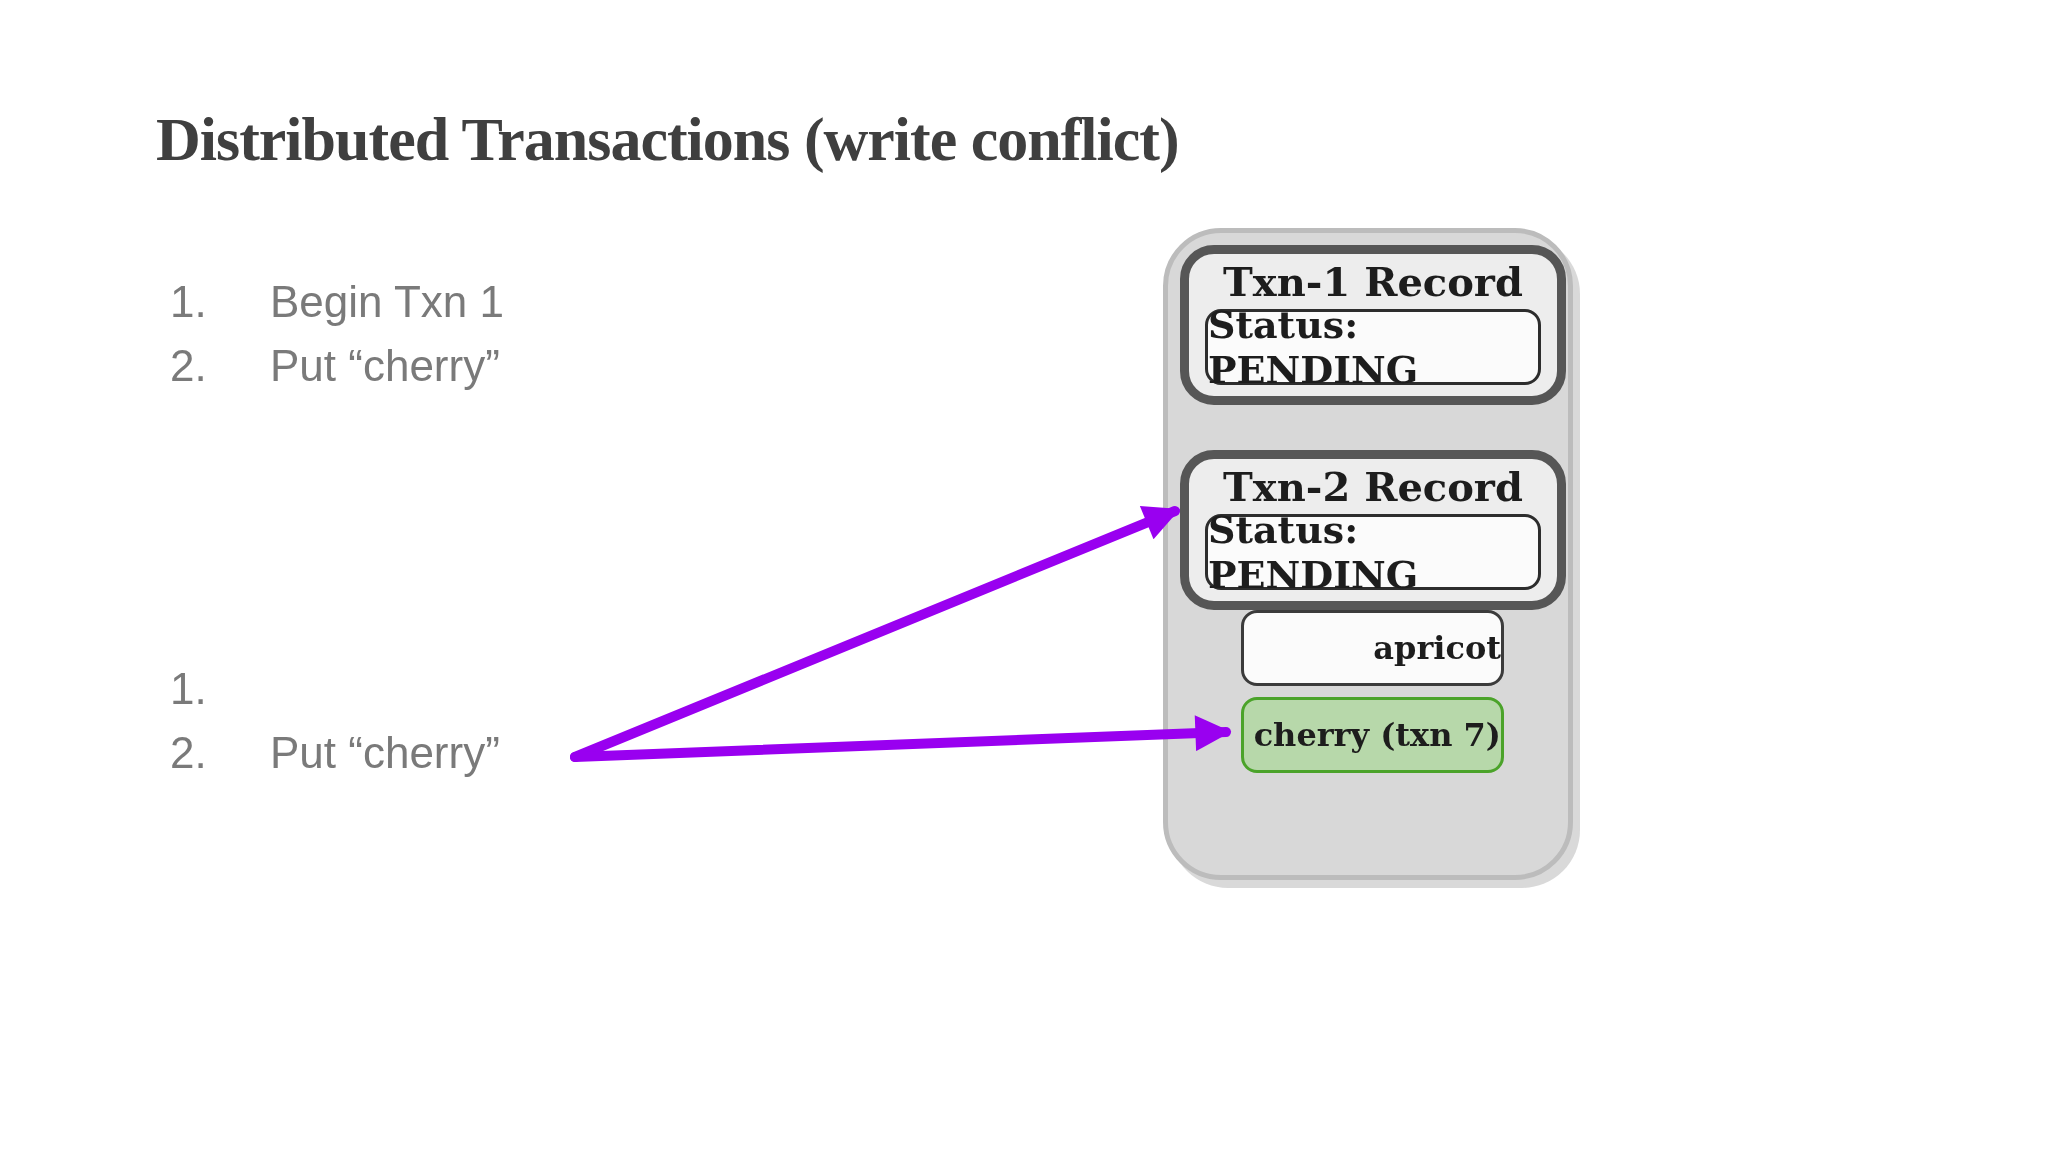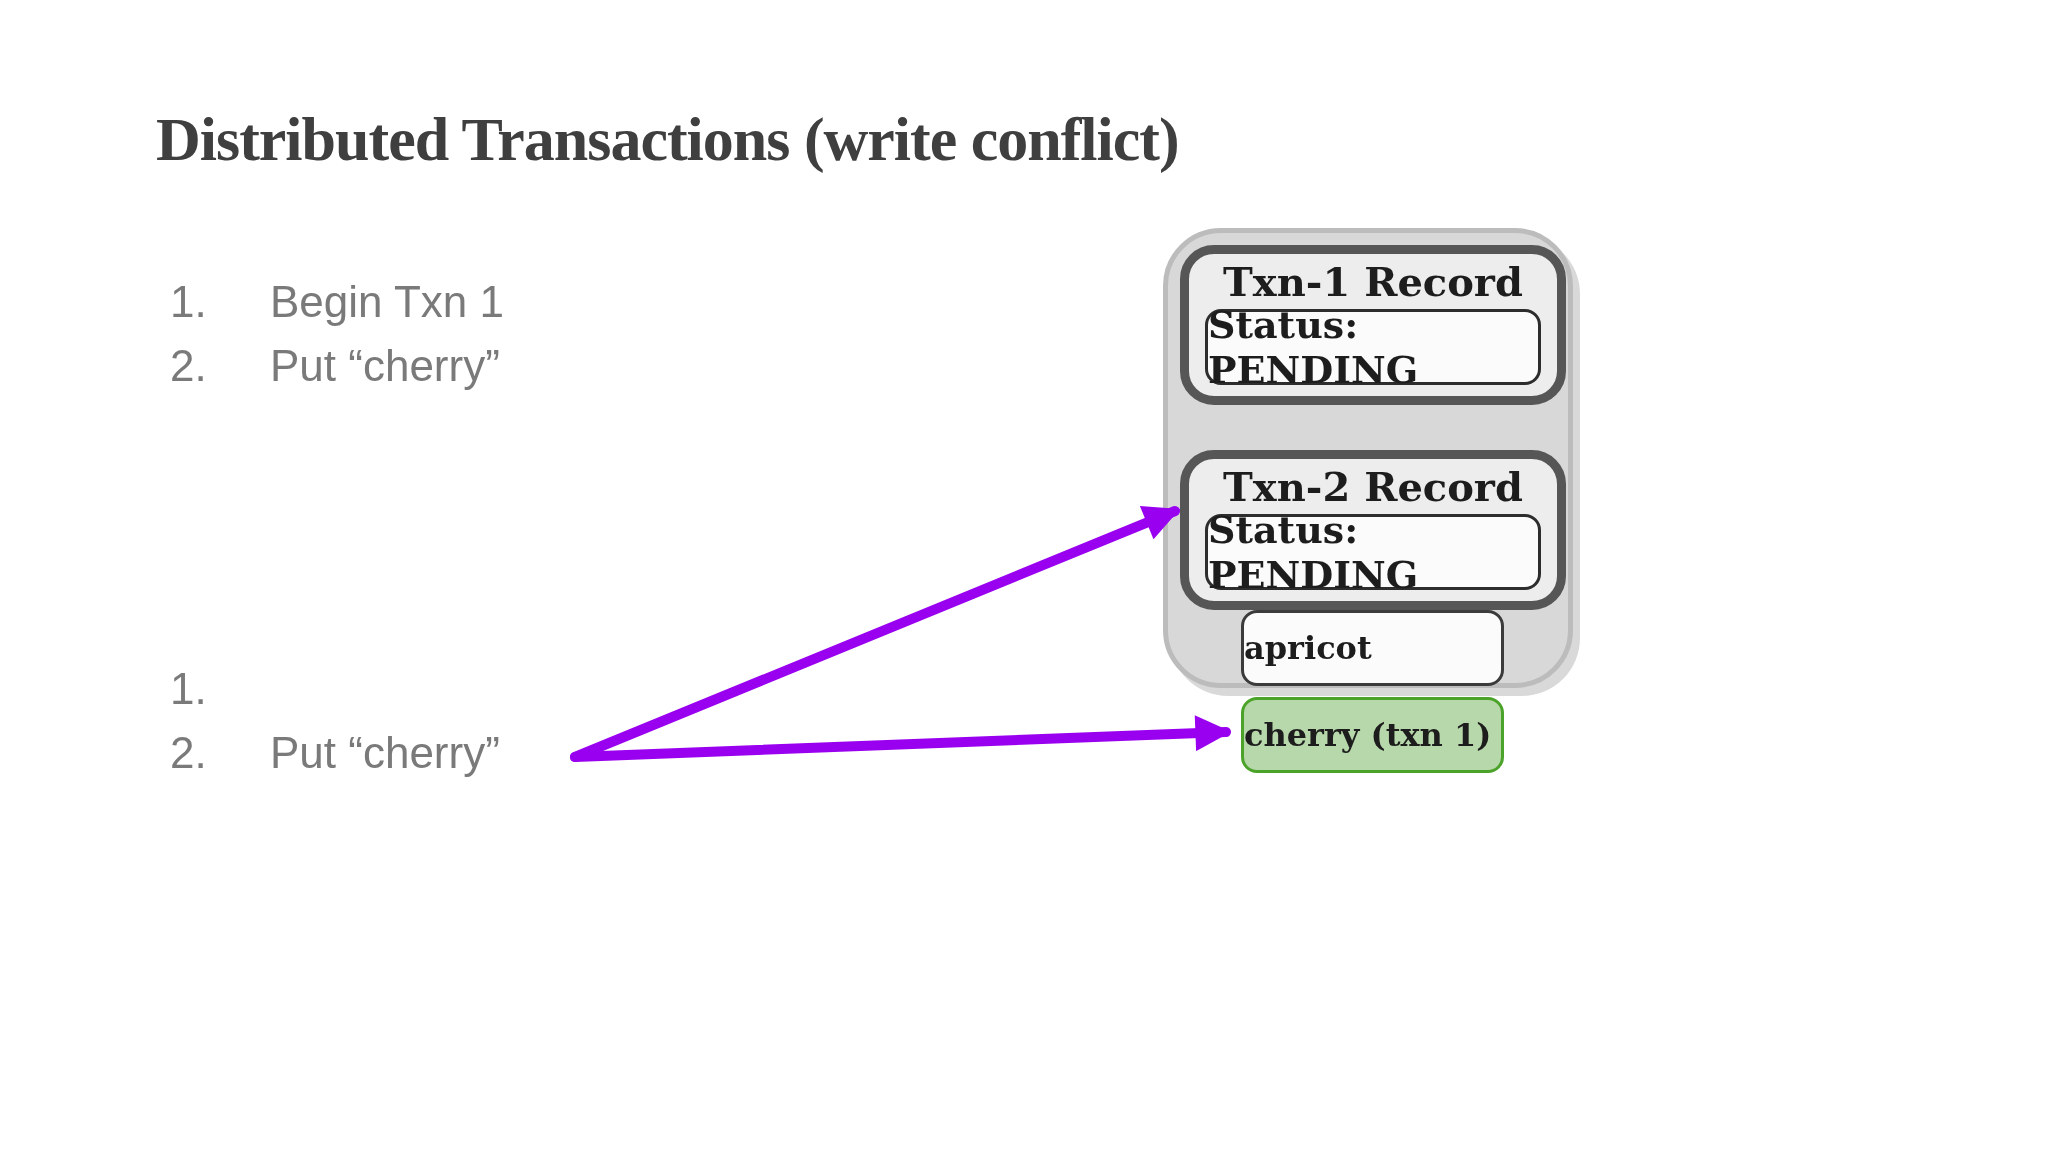--- a/index.html
+++ b/index.html
@@ -20,21 +20,21 @@
   .steps-1{top:270px;}
   .steps-2{top:657px;}
   .step{
     display:grid;grid-template-columns:46px 1fr;column-gap:54px;
     height:64px;align-items:center;
     font-size:44px;color:var(--list_text,#7a7a7a);white-space:nowrap;
   }
   .step .num{text-align:left;}
   
   .panel{
-    position:absolute;left:1163px;top:228px;width:410px;height:460px;
+    position:absolute;left:1163px;top:228px;width:410px;height:652px;
     box-sizing:border-box;border-radius:58px;
     background:var(--panel_bg,#d8d8d8);
     border:5px solid var(--panel_border,#bcbcbc);
     box-shadow:7px 8px 0 rgba(120,120,120,0.28);
   }
   .record{
     position:absolute;left:12px;width:386px;height:160px;box-sizing:border-box;
     background:var(--record_bg,#ededed);
     border:9px solid var(--record_border,#565656);border-radius:34px;
     display:flex;flex-direction:column;align-items:center;
@@ -48,21 +48,21 @@
     width:336px;height:76px;box-sizing:border-box;
     background:var(--status_bg,#fbfbfb);
     border:3px solid var(--status_border,#2d2d2d);border-radius:16px;
     display:flex;align-items:center;justify-content:center;
     font-size:38px;color:var(--item_text,#1d1d1d);
   }
   .key{
     position:absolute;left:73px;width:263px;height:76px;box-sizing:border-box;
     background:var(--item_bg,#fbfbfb);
     border:3px solid var(--item_border,#3b3b3b);border-radius:16px;
-    display:flex;align-items:center;justify-content:flex-start;
+    display:flex;align-items:center;justify-content:flex-end;
     font-family:"DejaVu Serif",serif;font-weight:700;
     font-size:32px;color:var(--item_text,#1d1d1d);
   }
   .key-0{top:377px;}
   .key-1{top:464px;}
   .key-2{top:547px;}
   .key.highlight{
     background:var(--highlight_bg,#b7d8aa);
     border-color:var(--highlight_border,#4ba32a);
   }
@@ -112,21 +112,21 @@
       <div class="record-title">Txn-2 Record</div>
       <div class="status-box">
         <span>Status: PENDING</span>
       </div>
     </div>
 
     <div class="key key-0">
       <span>apricot</span>
     </div>
     <div class="key key-1 highlight">
-      <span>cherry (txn 1)</span>
+      <span>cherry (txn 7)</span>
     </div>
 
   </div>
 
   <svg class="arrows" width="2048" height="1152" viewBox="0 0 2048 1152" xmlns="http://www.w3.org/2000/svg">
     <defs>
       <marker id="ah" viewBox="0 0 10 10" refX="8.5" refY="5" markerWidth="4.6" markerHeight="3.6" orient="auto">
         <path class="arrow-head" d="M0 0 L10 5 L0 10 Z"></path>
       </marker>
     </defs>

